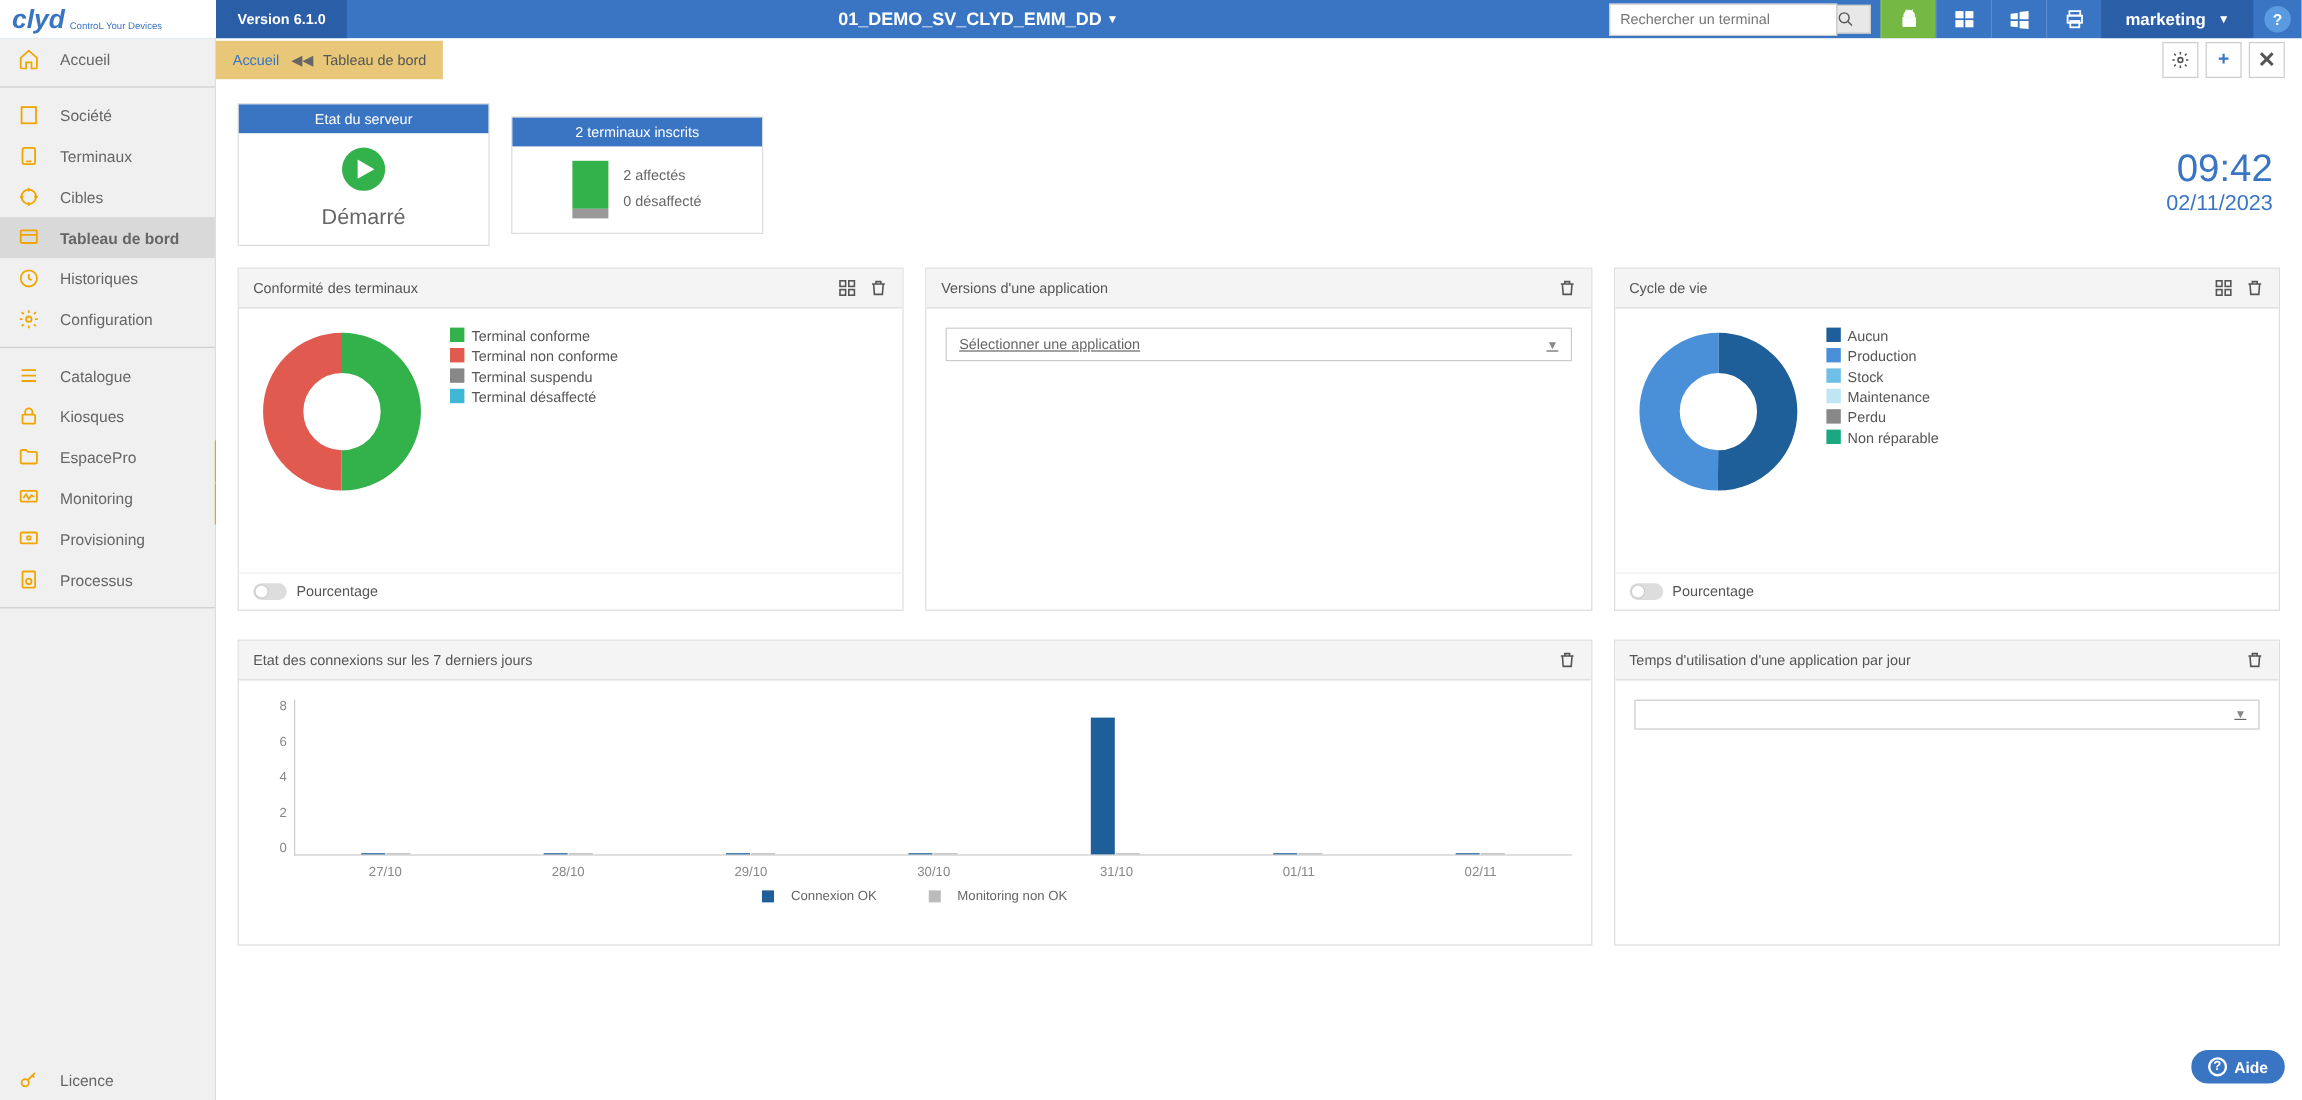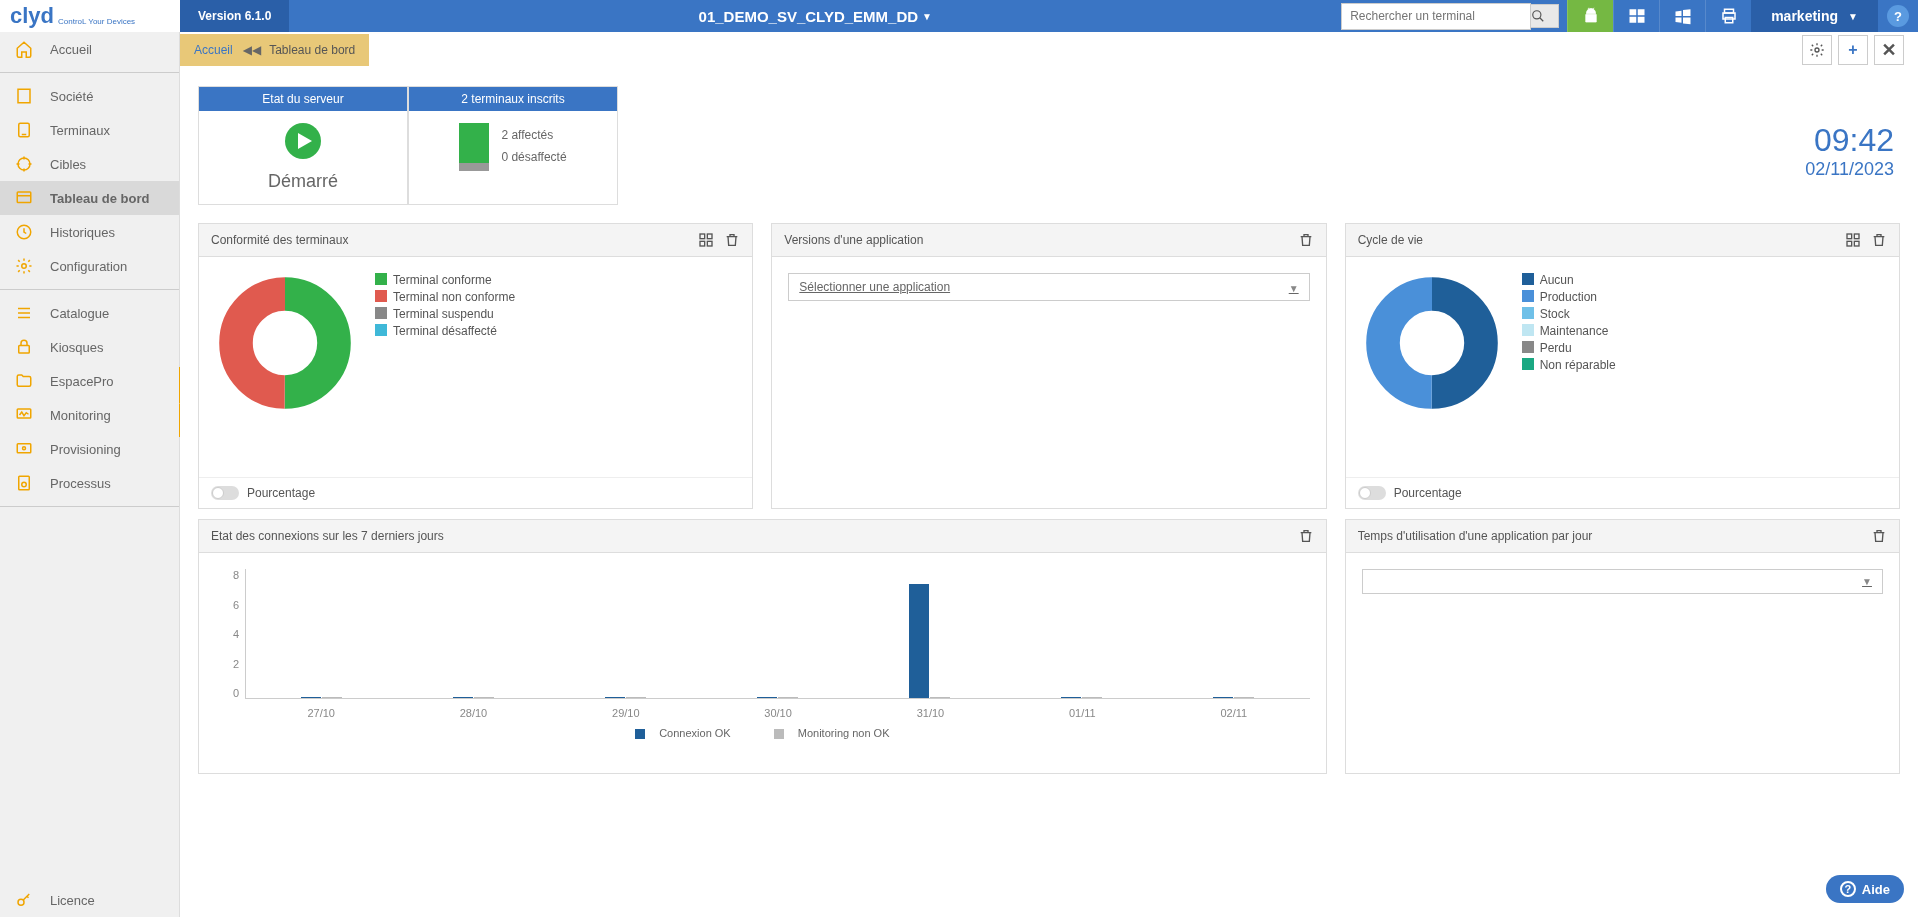--- a/index.html
+++ b/index.html
@@ -1,21 +1,21 @@
 <!DOCTYPE html>
 <html><head>
 <meta charset="utf-8">
 <style>
 * { box-sizing: border-box; margin: 0; padding: 0; }
 body { font-family: Arial, sans-serif; font-size: 13px; color: #555; background: #fff; overflow: hidden; }
 
 
 .topbar { height: 32px; background: #3a75c4; display: flex; align-items: stretch; color: #fff; }
 .logo-area { width: 180px; background: #fff; display: flex; align-items: center; padding: 0 10px; }
-.logo-text { color: #3a75c4; font-weight: bold; font-size: 22px; }
+.logo-text { color: #3a75c4; font-weight: bold; font-size: 22px; font-style: italic; }
 .logo-sub { color: #3a75c4; font-size: 8px; margin-left: 4px; margin-top: 10px; }
 .version { background: #2a5fa8; padding: 0 18px; display: flex; align-items: center; font-weight: bold; font-size: 12px; }
 .top-center { flex: 1; display: flex; align-items: center; justify-content: center; font-weight: bold; font-size: 15px; }
 .top-center .caret { margin-left: 4px; font-size: 10px; }
 .search-box { display: flex; align-items: center; margin-right: 8px; }
 .search-box input { height: 27px; width: 190px; border: 1px solid #ccc; padding: 0 8px; font-size: 12px; color: #666; }
 .search-box button { height: 24px; width: 28px; background: #e8e8e8; border: 1px solid #ccc; border-left: none; cursor: pointer; }
 .top-icons { display: flex; align-items: stretch; }
 .top-icon-btn { width: 46px; display: flex; align-items: center; justify-content: center; border-left: 1px solid rgba(255,255,255,0.15); cursor: pointer; }
 .top-icon-btn.android { background: #75b843; }
@@ -39,39 +39,39 @@
 
 .content { flex: 1; background: #fff; overflow: auto; position: relative; }
 .breadcrumb-row { display: flex; align-items: center; justify-content: space-between; height: 36px; }
 .breadcrumb { background: #e8c878; height: 32px; display: flex; align-items: center; padding: 0 14px; color: #555; font-size: 12px; }
 .breadcrumb a { color: #3a75c4; text-decoration: none; margin-right: 10px; }
 .breadcrumb .sep { margin-right: 8px; color: #666; }
 .toolbar-right { display: flex; gap: 6px; padding-right: 14px; }
 .toolbar-btn { width: 30px; height: 30px; border: 1px solid #ccc; background: #fff; display: flex; align-items: center; justify-content: center; cursor: pointer; color: #555; font-size: 16px; }
 
 
-.status-row { display: flex; padding: 18px; }
+.status-row { display: flex; gap: 18px; padding: 18px; align-items: center; }
 .status-card { width: 210px; border: 1px solid #ddd; }
 .status-card .hdr { background: #3a75c4; color: #fff; text-align: center; padding: 5px 0; font-size: 12px; }
 .status-body { padding: 12px; display: flex; align-items: center; justify-content: center; gap: 12px; min-height: 72px; }
 .play-icon { width: 36px; height: 36px; background: #33b14a; border-radius: 50%; display: flex; align-items: center; justify-content: center; }
 .play-icon::after { content: ''; border-left: 14px solid #fff; border-top: 8px solid transparent; border-bottom: 8px solid transparent; margin-left: 3px; }
 .status-below { text-align: center; font-size: 18px; color: #666; }
 .mini-bar { display: flex; flex-direction: column; align-items: center; }
 .mini-bar .bar1 { width: 30px; height: 40px; background: #33b14a; }
 .mini-bar .bar2 { width: 30px; height: 8px; background: #999; }
 .mini-lines { font-size: 12px; color: #666; line-height: 1.8; }
 
 .datetime { position: absolute; right: 24px; top: 90px; text-align: right; color: #3a75c4; }
 .datetime .time { font-size: 32px; }
 .datetime .date { font-size: 18px; }
 
 
 .widgets { padding: 0 18px 18px 18px; }
-.widget-row { display: flex; gap: 18px; margin-bottom: 10px; }
+.widget-row { display: flex; gap: 18px; margin-bottom: 24px; }
 .widget { border: 1px solid #ddd; background: #fff; flex: 1; }
 .widget.w33 { flex: 0 0 calc(33.333% - 12px); }
 .widget.w66 { flex: 0 0 calc(66.666% - 6px); }
 .widget-hdr { background: #f4f4f4; border-bottom: 1px solid #ddd; padding: 8px 12px; display: flex; align-items: center; justify-content: space-between; color: #555; font-size: 12px; }
 .widget-actions { display: flex; gap: 10px; }
 .widget-action { cursor: pointer; color: #555; font-size: 16px; }
 .widget-body { padding: 16px; min-height: 220px; position: relative; }
 
 
 .donut-area { display: flex; gap: 20px; }

